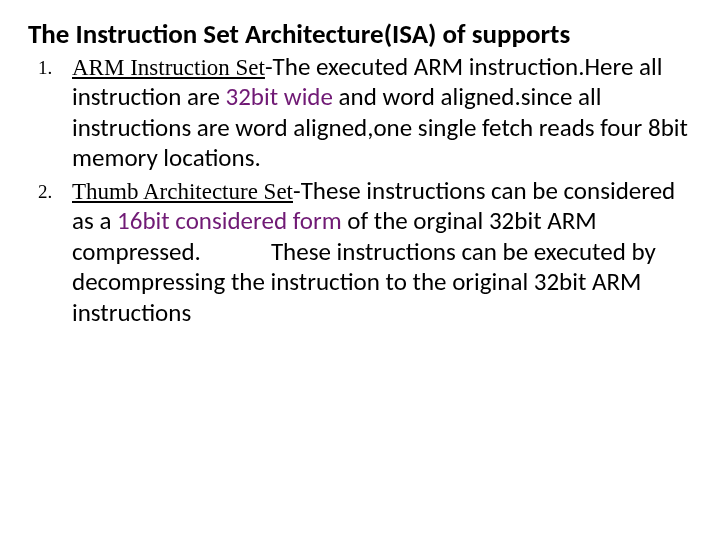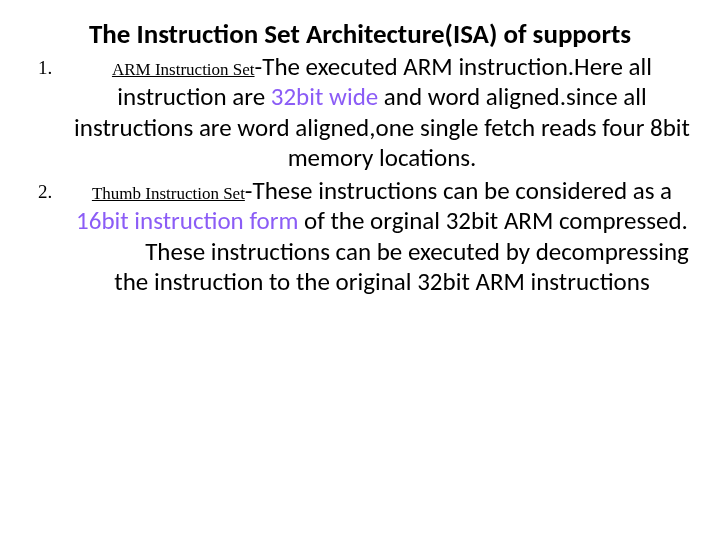--- a/index.html
+++ b/index.html
@@ -9,21 +9,20 @@
     height: 540px;
     background: #fff;
     font-family: "Calibri", "Segoe UI", Arial, sans-serif;
     color: #000;
   }
   .slide {
     box-sizing: border-box;
     padding: 18px 28px 20px 28px;
     width: 720px;
     height: 540px;
-    text-align: center;
   }
   .title {
     font-size: 27px;
     font-weight: 700;
     line-height: 1.18;
     padding-left: 4px;
     text-indent: -4px;
     margin-bottom: 2px;
   }
   .title .line2 {
@@ -47,24 +46,24 @@
     content: counter(item) ".";
     position: absolute;
     left: -34px;
     top: 4px;
     font-family: Georgia, "Times New Roman", serif;
     font-size: 19px;
   }
   .setname {
     font-family: Georgia, "Times New Roman", serif;
     text-decoration: underline;
-    font-size: 17px;
+    font-size: 23px;
   }
   .hl {
-    color: #8b5cf6;
+    color: #701a75;
   }
   .gap {
     display: inline-block;
     width: 70px;
   }
 </style>
 </head>
 <body>
 
 <div class="slide">
@@ -73,18 +72,18 @@
     <span>The Instruction Set Architecture(ISA) of supports</span>
   </div>
 
   <ol class="list">
 
     <li>
       <span class="setname">ARM Instruction Set</span><span>-</span><span>The executed ARM instruction.Here all instruction are </span><span class="hl">32bit wide</span><span> and word aligned.since all instructions are word aligned,one single fetch reads four 8bit memory locations.</span>
     </li>
 
     <li>
-      <span class="setname">Thumb Instruction Set</span><span>-</span><span>These instructions can be considered as a </span><span class="hl">16bit instruction form</span><span> of the orginal 32bit ARM compressed.</span><span class="gap"></span><span>These instructions can be executed  by decompressing the instruction to the original 32bit ARM instructions</span>
+      <span class="setname">Thumb Architecture Set</span><span>-</span><span>These instructions can be considered as a </span><span class="hl">16bit considered form</span><span> of the orginal 32bit ARM compressed.</span><span class="gap"></span><span>These instructions can be executed  by decompressing the instruction to the original 32bit ARM instructions</span>
     </li>
 
   </ol>
 
 </div>
 
 </body></html>

